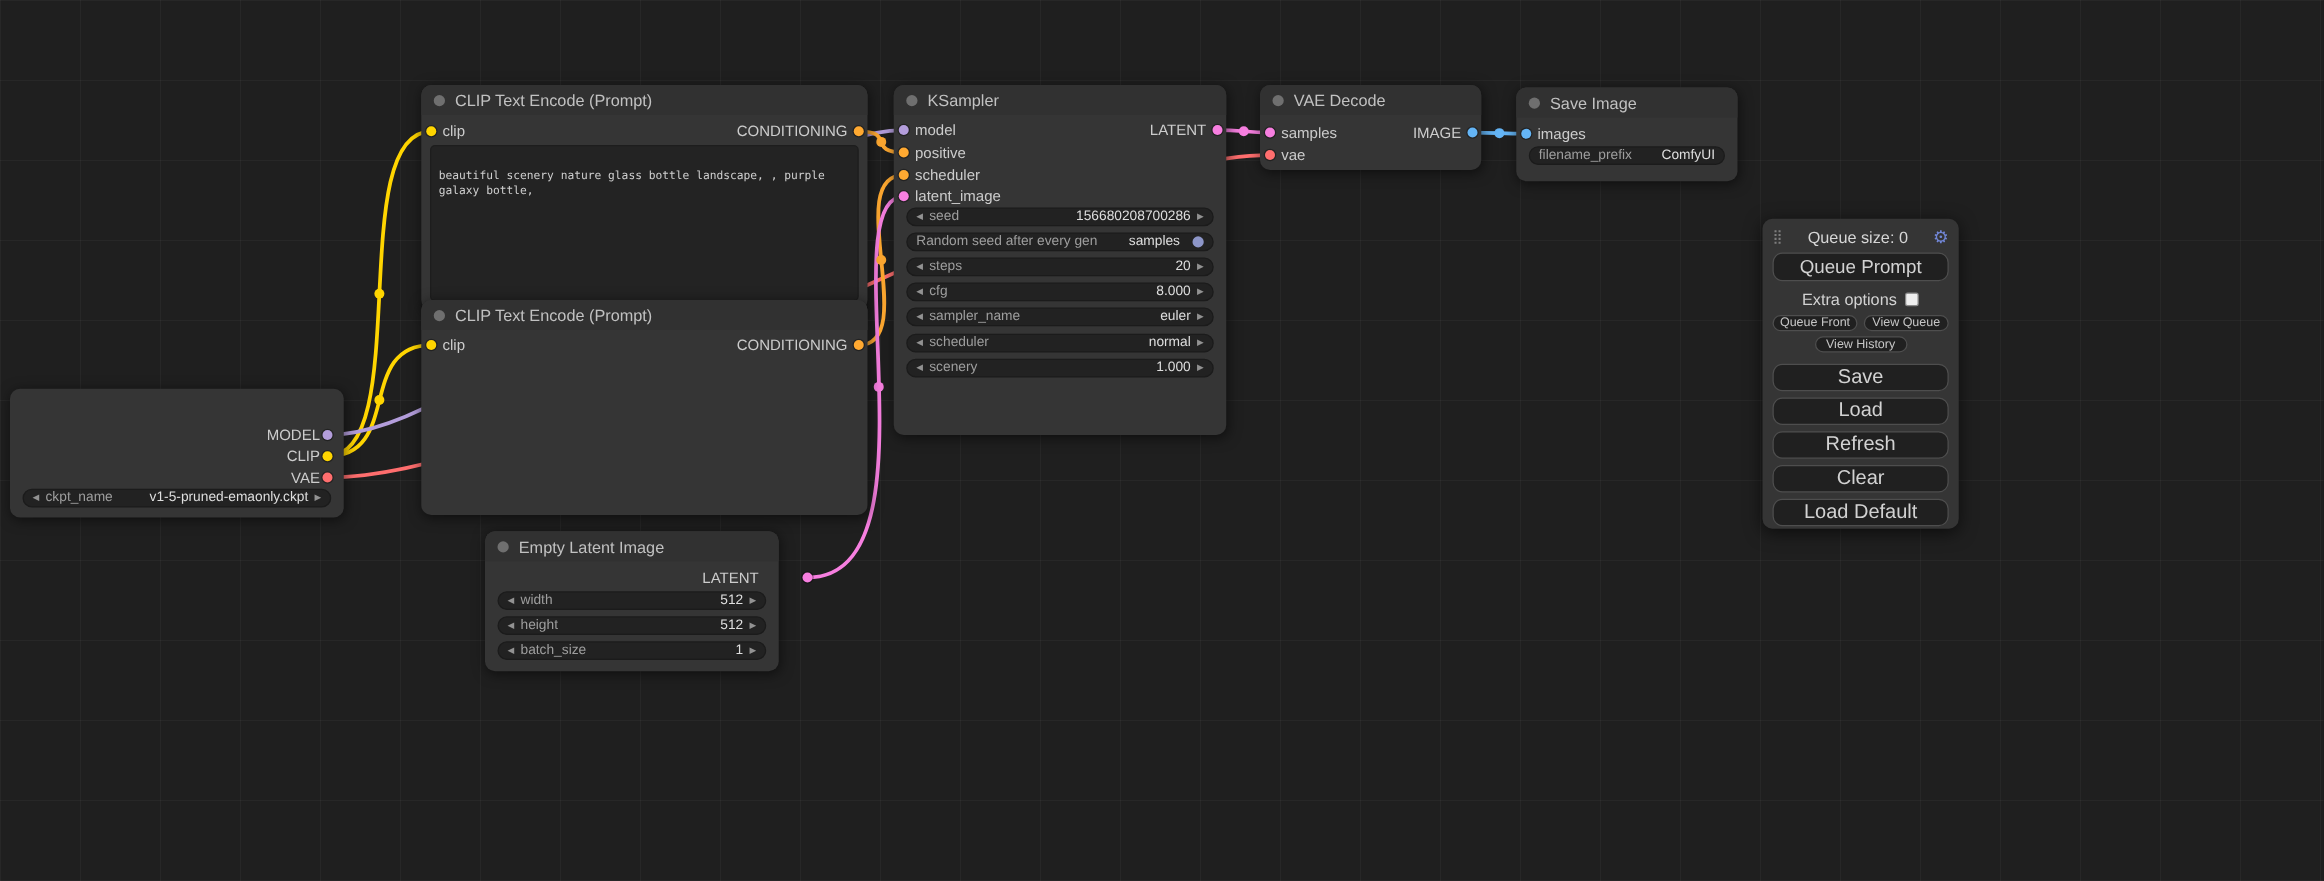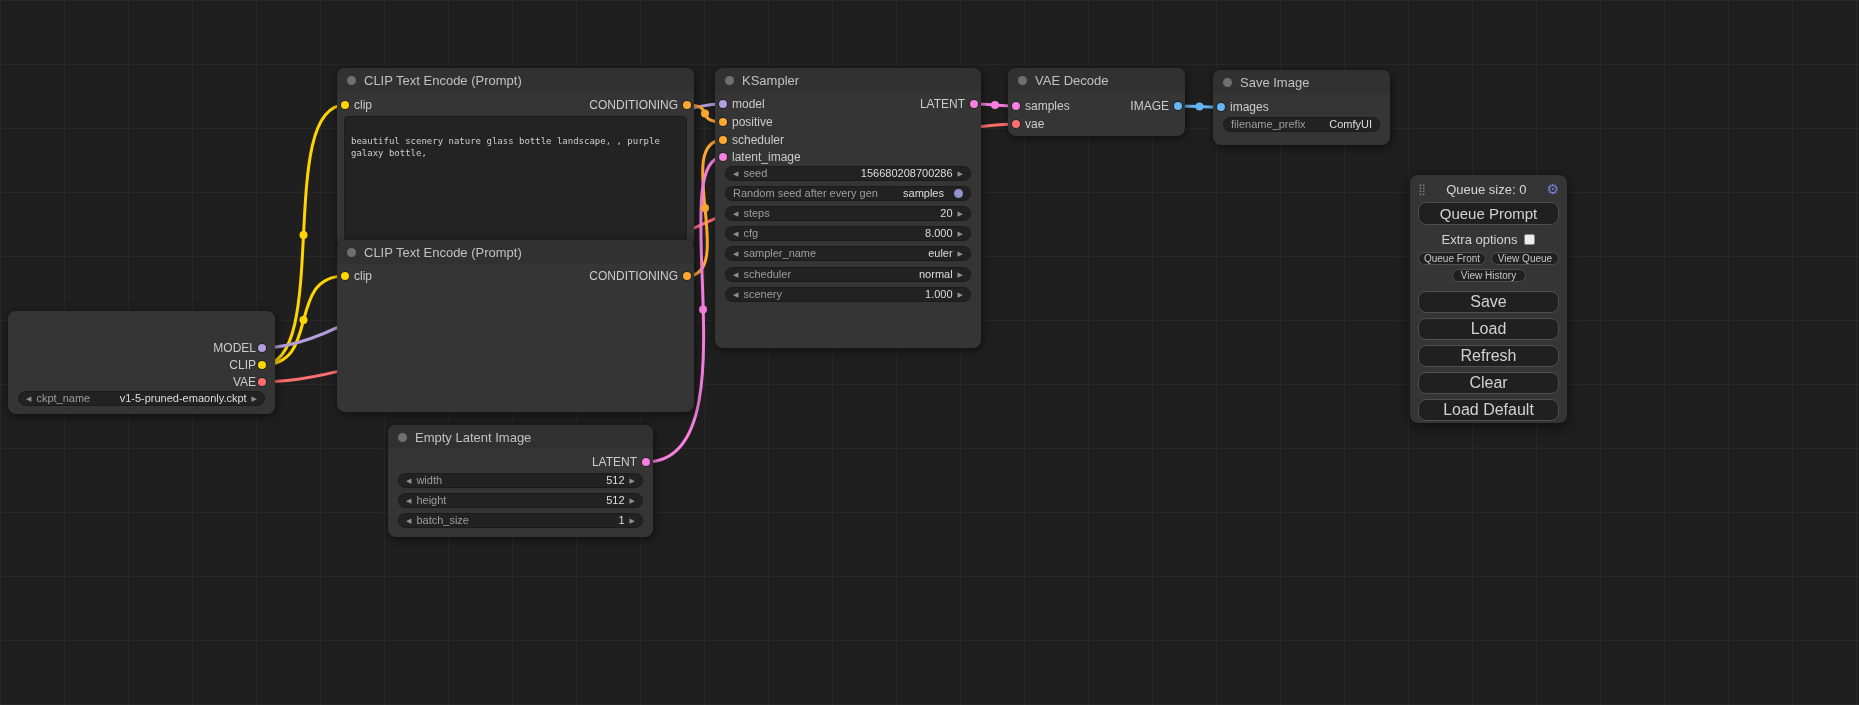--- a/index.html
+++ b/index.html
@@ -122,21 +122,21 @@
     <div class="slot in" style="top:29px">
       <span class="dot" style="background-color: rgb(255, 213, 0);"></span>
       <span>clip</span>
     </div>
     <div class="slot out" style="top:29px">
       <span>CONDITIONING</span>
       <span class="dot" style="left: 346px; background-color: rgb(255, 169, 49);"></span>
     </div>
   </div>
 
-  <div class="node" style="left:388px;top:425px;width:265px;height:112px">
+  <div class="node" style="left:388px;top:425px;width:235px;height:112px">
     <div class="node-title">
       <span class="collapse-dot"></span>
       <span>Empty Latent Image</span>
     </div>
     <div class="slot out" style="top:30px">
       <span>LATENT</span>
       <span class="dot" style="left: 254px; background-color: rgb(247, 127, 224);"></span>
     </div>
     <div class="widget" style="top:48px">
       <span class="arrow">◀</span>

